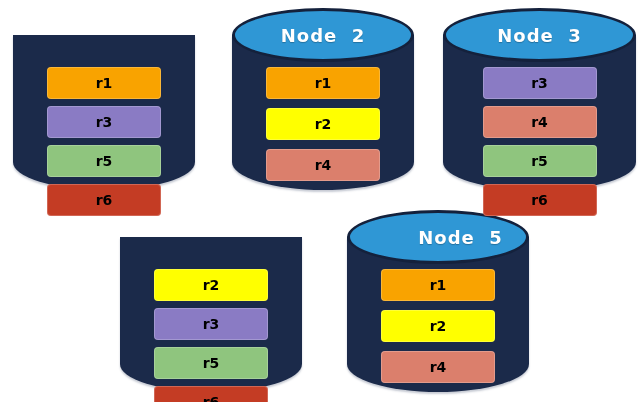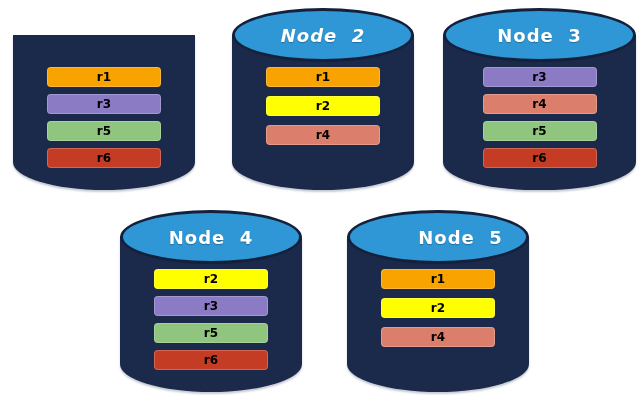--- a/index.html
+++ b/index.html
@@ -23,23 +23,23 @@
     letter-spacing:1px; white-space:pre;
     text-shadow:0 1px 1px rgba(0,0,0,0.25);
   }
   .bars {
     position:absolute; left:0; right:0; top:59px; z-index:3;
     display:flex; flex-direction:column; align-items:center;
   }
   .bars-4 { gap:7px; }
   .bars-3 { gap:9px; }
   .bar {
-    width:114px; height:20px; border-radius:4px;
+    width:114px; height:32px; border-radius:4px;
     display:flex; align-items:center; justify-content:center;
-    font-weight:bold; font-size:12px; line-height:15px; color:#000;
+    font-weight:bold; font-size:14px; line-height:15px; color:#000;
     box-shadow:inset 0 0 0 1px rgba(255,255,255,0.22);
   }
 </style>
 </head>
 <body>
 
 <div class="canvas" style="background: rgb(255, 255, 255);">
 
   <div class="node" style="left:13px; top:8px;">
     <div class="cyl-body" style="background: rgb(27, 42, 74);"></div>
@@ -47,21 +47,21 @@
       <div class="bar" style="background: rgb(249, 163, 0); color: rgb(0, 0, 0);">r1</div>
       <div class="bar" style="background: rgb(138, 123, 196); color: rgb(0, 0, 0);">r3</div>
       <div class="bar" style="background: rgb(143, 197, 126); color: rgb(0, 0, 0);">r5</div>
       <div class="bar" style="background: rgb(196, 60, 36); color: rgb(0, 0, 0);">r6</div>
     </div>
   </div>
 
   <div class="node" style="left:232px; top:8px;">
     <div class="cyl-body" style="background: rgb(27, 42, 74);"></div>
     <div class="cyl-top" style="background: rgb(47, 151, 213); border-color: rgb(20, 33, 60);">
-      <span class="node-title" style="color: rgb(255, 255, 255); font-style: italic;">Node  2</span>
+      <span class="node-title" style="color: rgb(255, 255, 255);">Node  2</span>
     </div>
     <div class="bars bars-3">
       <div class="bar" style="background: rgb(249, 163, 0); color: rgb(0, 0, 0);">r1</div>
       <div class="bar" style="background: rgb(255, 255, 0); color: rgb(0, 0, 0);">r2</div>
       <div class="bar" style="background: rgb(219, 127, 108); color: rgb(0, 0, 0);">r4</div>
     </div>
   </div>
 
   <div class="node" style="left:443px; top:8px;padding-left:11px;">
     <div class="cyl-body" style="background: rgb(27, 42, 74);"></div>
@@ -71,23 +71,20 @@
     <div class="bars bars-4">
       <div class="bar" style="background: rgb(138, 123, 196); color: rgb(0, 0, 0);">r3</div>
       <div class="bar" style="background: rgb(219, 127, 108); color: rgb(0, 0, 0);">r4</div>
       <div class="bar" style="background: rgb(143, 197, 126); color: rgb(0, 0, 0);">r5</div>
       <div class="bar" style="background: rgb(196, 60, 36); color: rgb(0, 0, 0);">r6</div>
     </div>
   </div>
 
   <div class="node" style="left:120px; top:210px;">
     <div class="cyl-body" style="background: rgb(27, 42, 74);"></div>
-    <div class="cyl-top" style="background: rgb(47, 151, 213); border-color: rgb(20, 33, 60);">
-      <span class="node-title" style="color: rgb(255, 255, 255);">Node  4</span>
-    </div>
     <div class="bars bars-4">
       <div class="bar" style="background: rgb(255, 255, 0); color: rgb(0, 0, 0);">r2</div>
       <div class="bar" style="background: rgb(138, 123, 196); color: rgb(0, 0, 0);">r3</div>
       <div class="bar" style="background: rgb(143, 197, 126); color: rgb(0, 0, 0);">r5</div>
       <div class="bar" style="background: rgb(196, 60, 36); color: rgb(0, 0, 0);">r6</div>
     </div>
   </div>
 
   <div class="node" style="left:347px; top:210px;">
     <div class="cyl-body" style="background: rgb(27, 42, 74);"></div>

